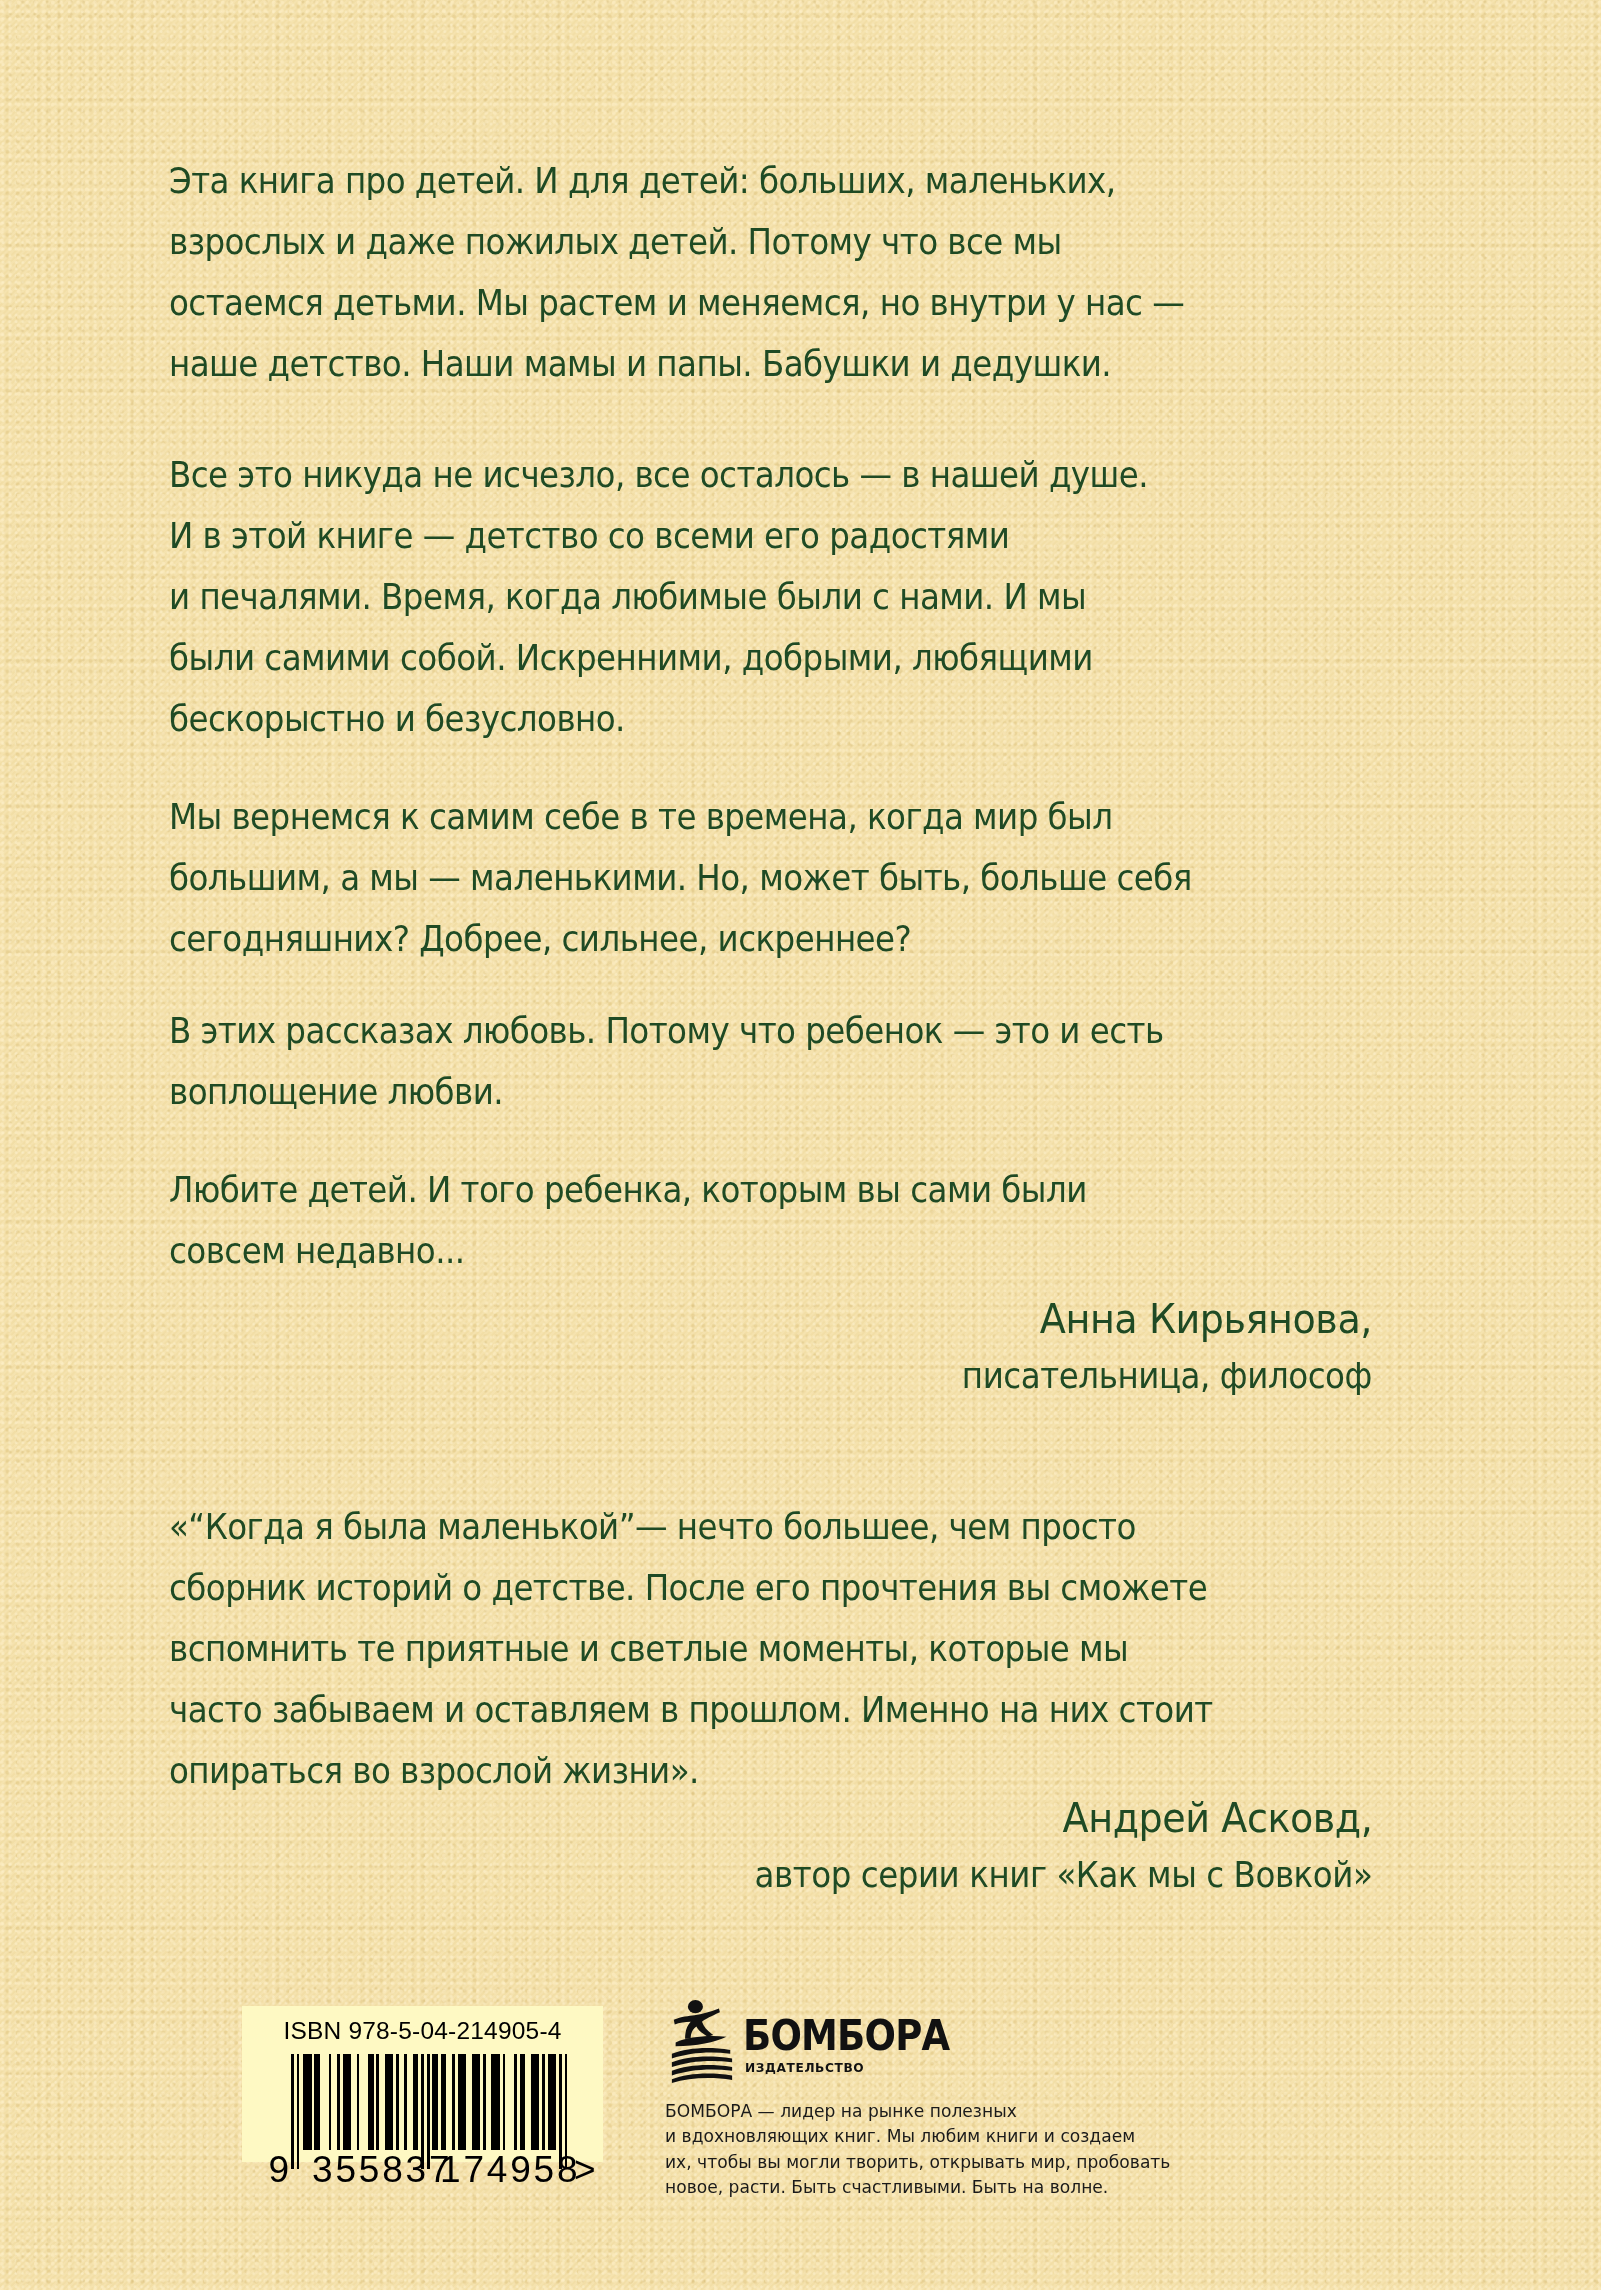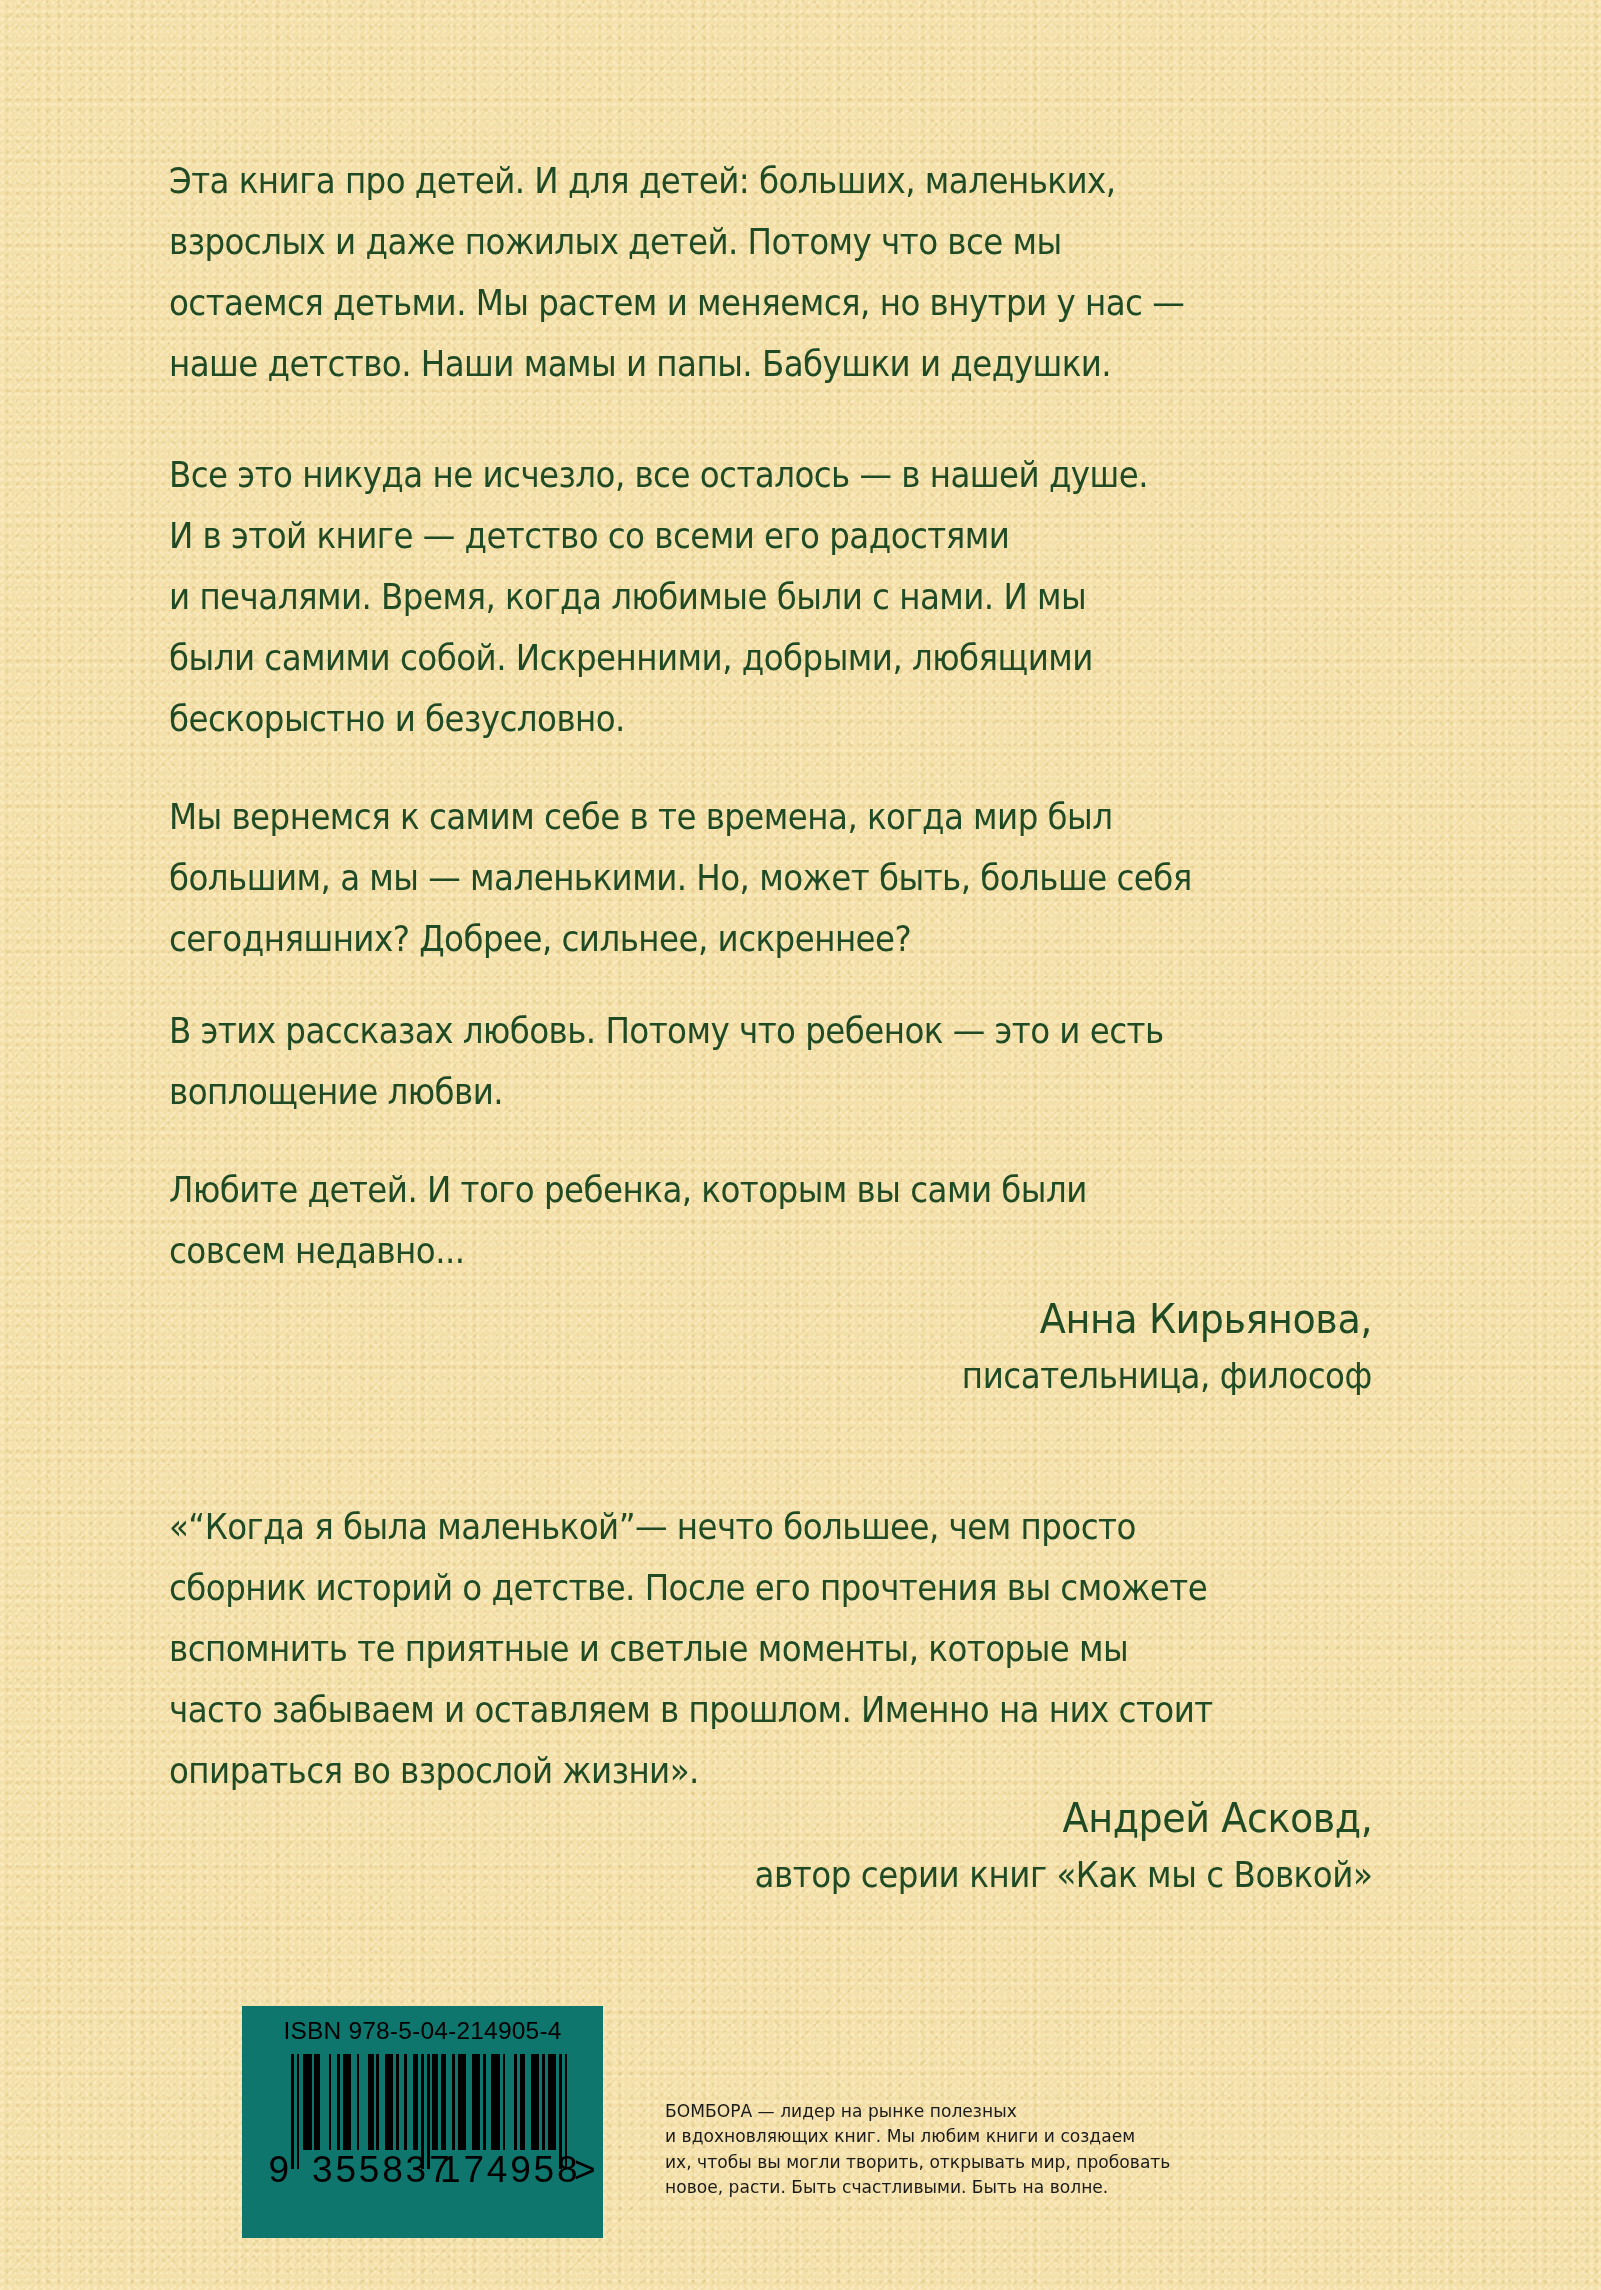--- a/index.html
+++ b/index.html
@@ -46,22 +46,22 @@
     transform-origin: right top;
     white-space: nowrap;
   }
   .sig .name { display: block; font-size: 41px; line-height: 58px; letter-spacing: -0.5px; }
   .sig .role { display: block; font-size: 35px; line-height: 56px; letter-spacing: -0.5px; }
 
   
   .barcode-box {
     position: absolute;
     left: 242px; top: 2006px;
-    width: 361px; height: 232px;
-    background: #0f766e;
+    width: 361px; height: 156px;
+    background: #fef9c3;
     box-sizing: border-box;
   }
   .isbn-label {
     position: absolute;
     left: 0; right: 0; top: 11.3px;
     text-align: center;
     font-family: "Liberation Sans", "DejaVu Sans", sans-serif;
     font-size: 24.5px;
     color: #000;
     letter-spacing: 0.2px;
@@ -247,20 +247,37 @@
         <span class="long" style="width:2.8px"></span>
     </div>
     <div class="digits">
       <span class="d1">9</span>
       <span class="d2">355837</span>
       <span class="d3">174958</span>
       <span class="d4">&gt;</span>
     </div>
   </div>
 
+  <div class="logo">
+    <svg class="logo-mark" viewBox="0 0 68 90">
+
+      <ellipse cx="27" cy="8" rx="8" ry="7" fill="#111"></ellipse>
+
+      <path d="M4 22 C12 18 20 18 26 17 C34 16 42 14 52 10 L53 14 C44 18 38 21 34 24 C36 30 40 34 46 38 L40 40 C34 36 30 33 28 29 C24 32 22 36 22 42 L16 42 C16 34 18 28 22 24 C16 24 10 25 5 27 Z" fill="#111"></path>
+
+      <path d="M6 46 C20 40 40 38 60 40 C48 46 28 50 6 50 Z" fill="#111"></path>
+
+      <path d="M2 58 C18 52 40 50 64 54 L64 58 C42 55 20 57 2 63 Z" fill="#111"></path>
+      <path d="M2 67 C18 61 40 59 66 63 L66 67 C42 64 20 66 2 72 Z" fill="#111"></path>
+      <path d="M2 76 C18 70 40 68 66 72 L66 76 C42 73 20 75 2 81 Z" fill="#111"></path>
+      <path d="M2 85 C18 79 40 77 66 81 L66 86 C42 82 20 84 2 89 Z" fill="#111"></path>
+    </svg>
+    <div class="logo-word">БОМБОРА</div>
+    <div class="logo-sub">ИЗДАТЕЛЬСТВО</div>
+  </div>
 
   <div class="publisher-blurb">
     <span class="line">БОМБОРА — лидер на рынке полезных</span>
     <span class="line">и вдохновляющих книг. Мы любим книги и создаем</span>
     <span class="line">их, чтобы вы могли творить, открывать мир, пробовать</span>
     <span class="line">новое, расти. Быть счастливыми. Быть на волне.</span>
   </div>
 
 </div>
 

